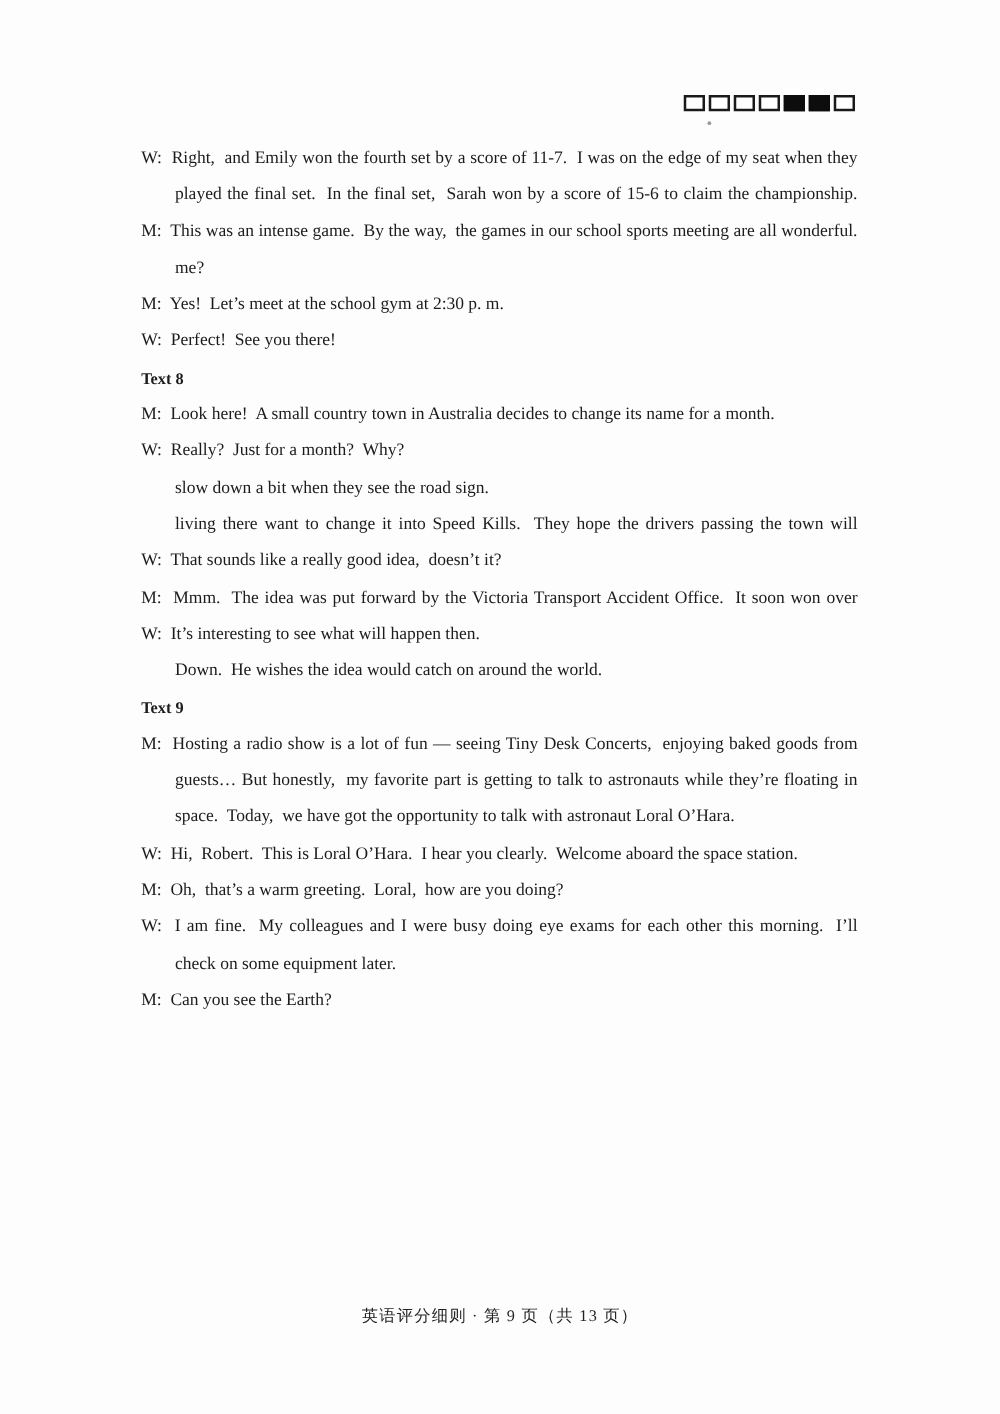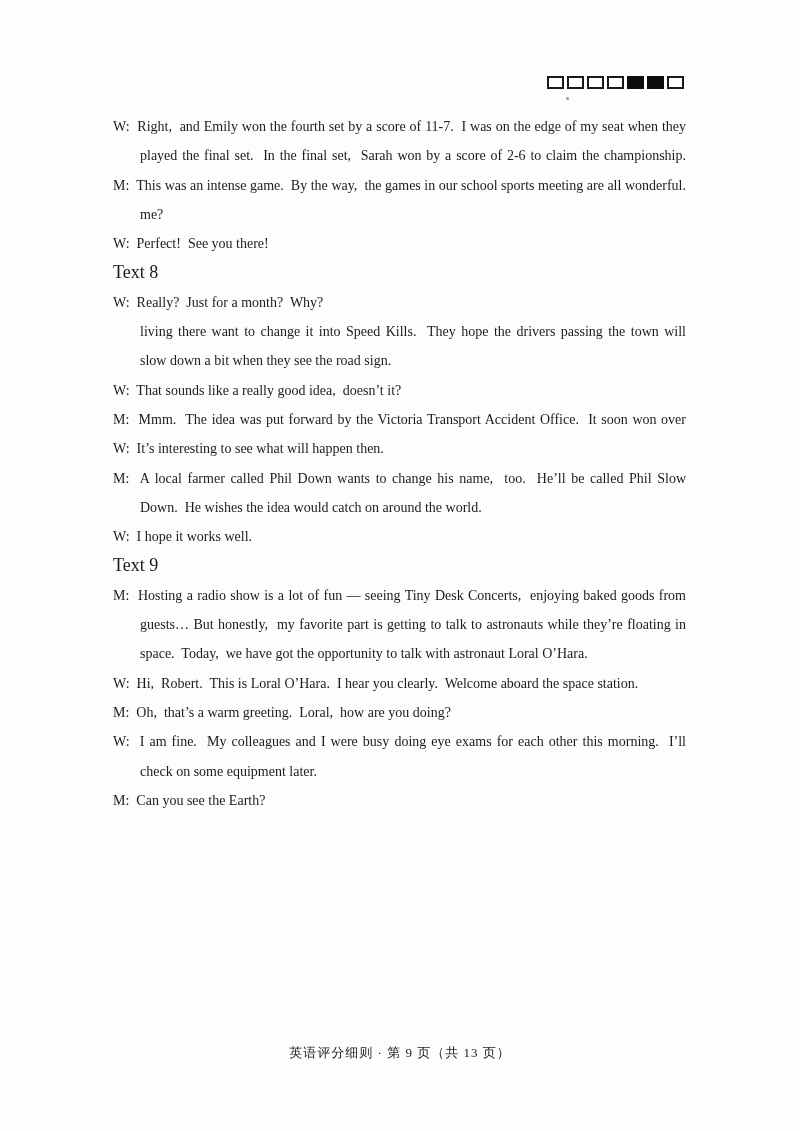--- a/index.html
+++ b/index.html
@@ -57,22 +57,22 @@
     white-space: pre-wrap;
     padding-left: 27px;
     text-indent: 0;
   }
   .line.speaker {
     text-indent: -27px;
   }
   .line.heading {
     padding-left: 0;
     text-indent: 0;
-    font-weight: normal;
-    font-size: 18px;
+    font-weight: bold;
+    font-size: 13px;
   }
   .line.justify {
     text-align: justify;
     text-align-last: justify;
   }
   .footer {
     position: absolute;
     top: 1044px;
     left: 0;
     width: 800px;
@@ -91,34 +91,34 @@
     <div class="sq"></div>
     <div class="sq"></div>
     <div class="sq filled"></div>
     <div class="sq filled"></div>
     <div class="sq"></div>
   </div>
 <div class="artifact-dot"></div>
 
 <div class="content">
     <div class="line speaker justify">W:  Right,  and Emily won the fourth set by a score of 11-7.  I was on the edge of my seat when they</div>
-    <div class="line cont justify">played the final set.  In the final set,  Sarah won by a score of 2-6 to claim the championship.</div>
+    <div class="line cont justify">played the final set.  In the final set,  Sarah won by a score of 15-6 to claim the championship.</div>
     <div class="line speaker justify">M:  This was an intense game.  By the way,  the games in our school sports meeting are all wonderful.</div>
     <div class="line cont">me?</div>
+    <div class="line speaker">M:  Yes!  Let’s meet at the school gym at 2:30 p. m.</div>
     <div class="line speaker">W:  Perfect!  See you there!</div>
     <div class="line heading">Text 8</div>
+    <div class="line speaker">M:  Look here!  A small country town in Australia decides to change its name for a month.</div>
     <div class="line speaker">W:  Really?  Just for a month?  Why?</div>
+    <div class="line cont">slow down a bit when they see the road sign.</div>
     <div class="line cont justify">living there want to change it into Speed Kills.  They hope the drivers passing the town will</div>
-    <div class="line cont">slow down a bit when they see the road sign.</div>
     <div class="line speaker">W:  That sounds like a really good idea,  doesn’t it?</div>
     <div class="line speaker justify">M:  Mmm.  The idea was put forward by the Victoria Transport Accident Office.  It soon won over</div>
     <div class="line speaker">W:  It’s interesting to see what will happen then.</div>
-    <div class="line speaker justify">M:  A local farmer called Phil Down wants to change his name,  too.  He’ll be called Phil Slow</div>
     <div class="line cont">Down.  He wishes the idea would catch on around the world.</div>
-    <div class="line speaker">W:  I hope it works well.</div>
     <div class="line heading">Text 9</div>
     <div class="line speaker justify">M:  Hosting a radio show is a lot of fun — seeing Tiny Desk Concerts,  enjoying baked goods from</div>
     <div class="line cont justify">guests… But honestly,  my favorite part is getting to talk to astronauts while they’re floating in</div>
     <div class="line cont">space.  Today,  we have got the opportunity to talk with astronaut Loral O’Hara.</div>
     <div class="line speaker">W:  Hi,  Robert.  This is Loral O’Hara.  I hear you clearly.  Welcome aboard the space station.</div>
     <div class="line speaker">M:  Oh,  that’s a warm greeting.  Loral,  how are you doing?</div>
     <div class="line speaker justify">W:  I am fine.  My colleagues and I were busy doing eye exams for each other this morning.  I’ll</div>
     <div class="line cont">check on some equipment later.</div>
     <div class="line speaker">M:  Can you see the Earth?</div>
   </div>

